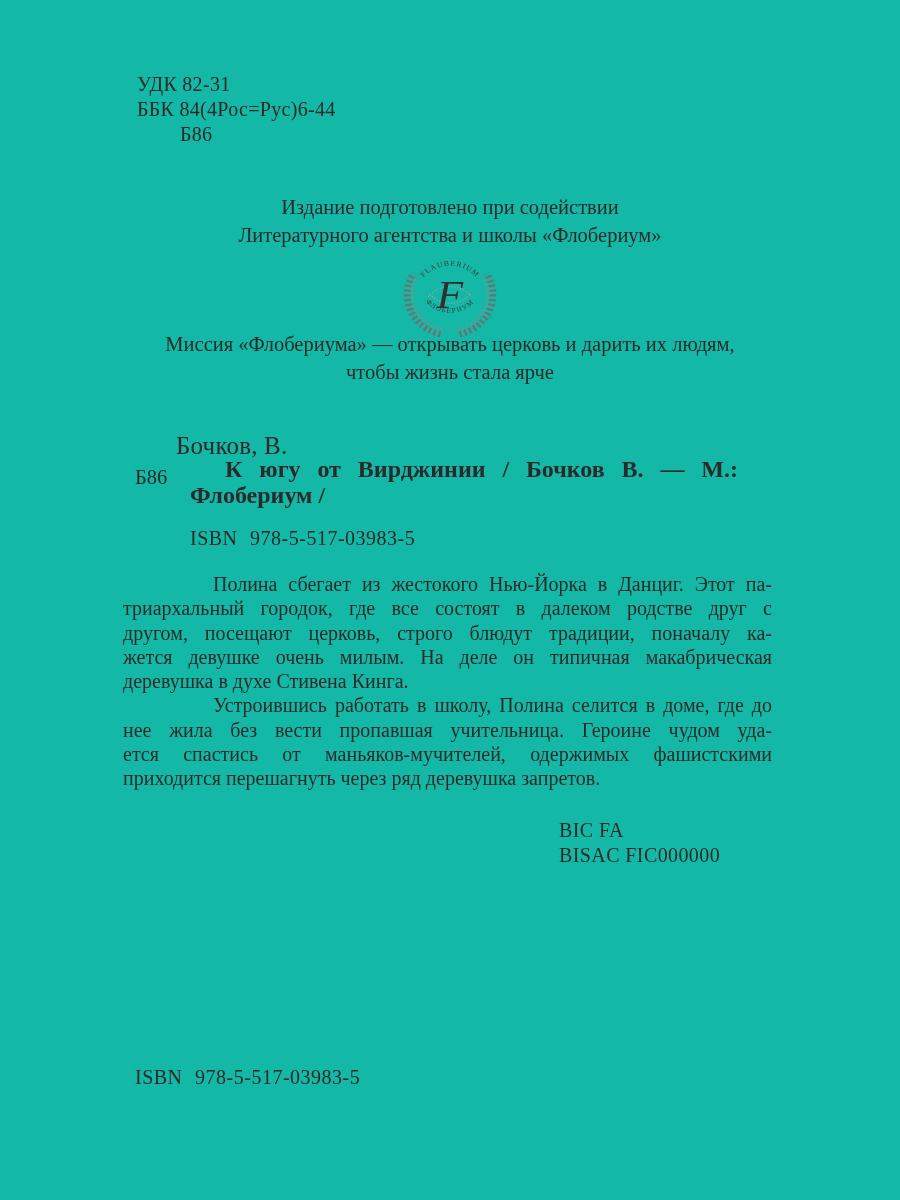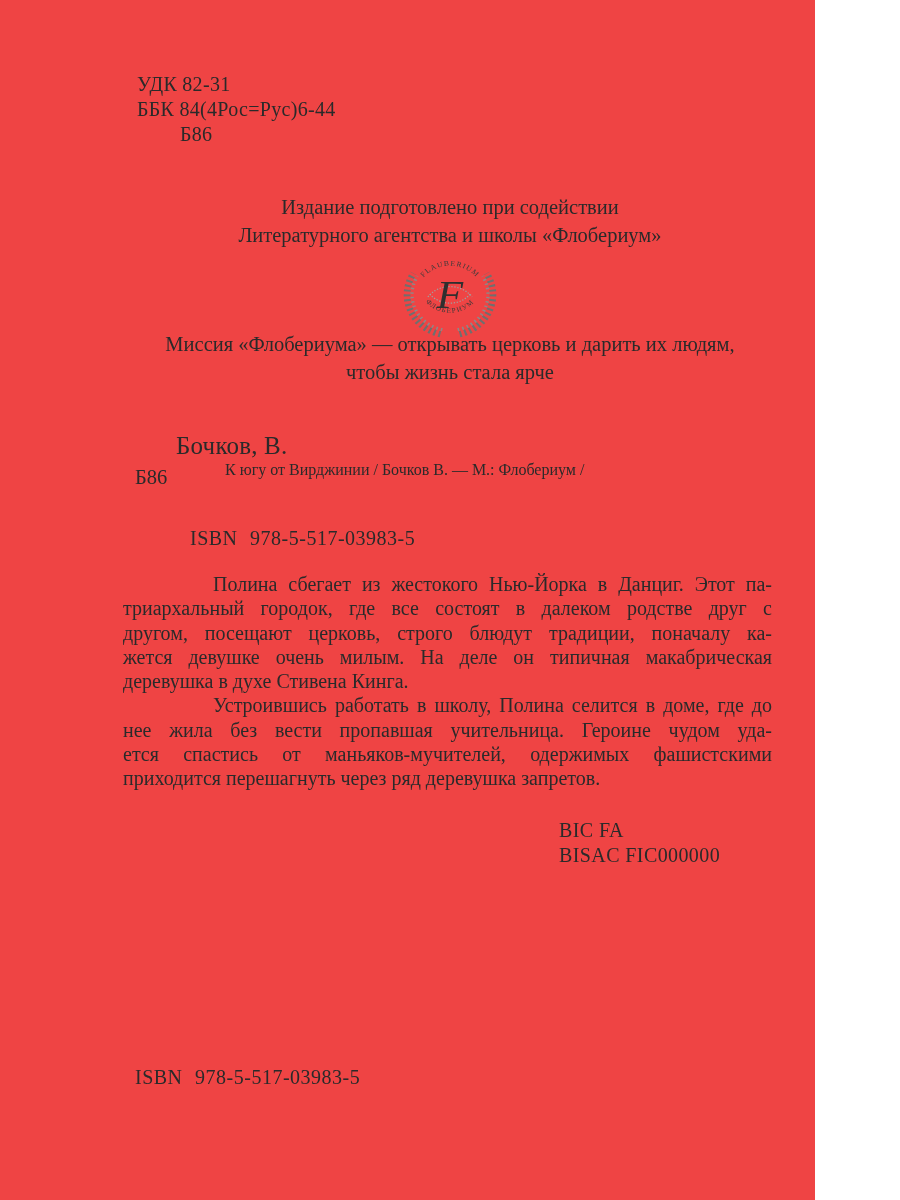--- a/index.html
+++ b/index.html
@@ -1,19 +1,19 @@
 <!DOCTYPE html>
 <html><head>
 <meta charset="utf-8">
 <style>
   html,body{margin:0;padding:0;background:#ffffff;}
   .page{
     position:relative;
-    width:815px;height:1200px;
-    background:#ef4444;
+    width:900px;height:1200px;
+    background:#14b8a6;
     color:#2a2a2a;
     font-family:"Liberation Serif","DejaVu Serif",serif;
     overflow:hidden;
   }
   .abs{position:absolute;}
 
   
   .codes{left:137px;top:72px;font-size:20px;line-height:25px;letter-spacing:0.3px;}
   .codes .code-line3{padding-left:43px;}
 
@@ -21,21 +21,21 @@
   .clines .tline{text-align:center;font-family:Liberation Serif, serif;}
   .publisher-note{left:123px;top:194px;width:654px;font-size:20.5px;line-height:27.5px;}
   .mission{left:103px;top:331px;width:694px;font-size:20.5px;line-height:27.5px;}
 
   
   .logo-box{left:402px;top:250px;width:96px;height:90px;}
 
   
   .catalog-author{left:176px;top:432px;font-size:25px;font-weight:normal;letter-spacing:0.2px;}
   .catalog-code{left:135px;top:466px;font-size:20.5px;}
-  .catalog-desc{left:190px;top:457px;width:548px;font-size:16px;line-height:25.5px;}
+  .catalog-desc{left:190px;top:457px;width:548px;font-size:24px;line-height:25.5px;font-weight:bold;}
   .ind35 .tline:first-child{text-indent:35px;}
   .catalog-isbn{left:190px;top:527px;font-size:20px;word-spacing:0.35em;letter-spacing:0.5px;}
 
   
   .jlines .tline{text-align:justify;text-align-last:justify;}
   .jlines .tline:last-child{text-align-last:left;}
 
   
   .annotation{left:123px;top:572px;width:649px;font-size:20px;line-height:24.3px;}
   .para .tline:first-child{text-indent:90px;}

